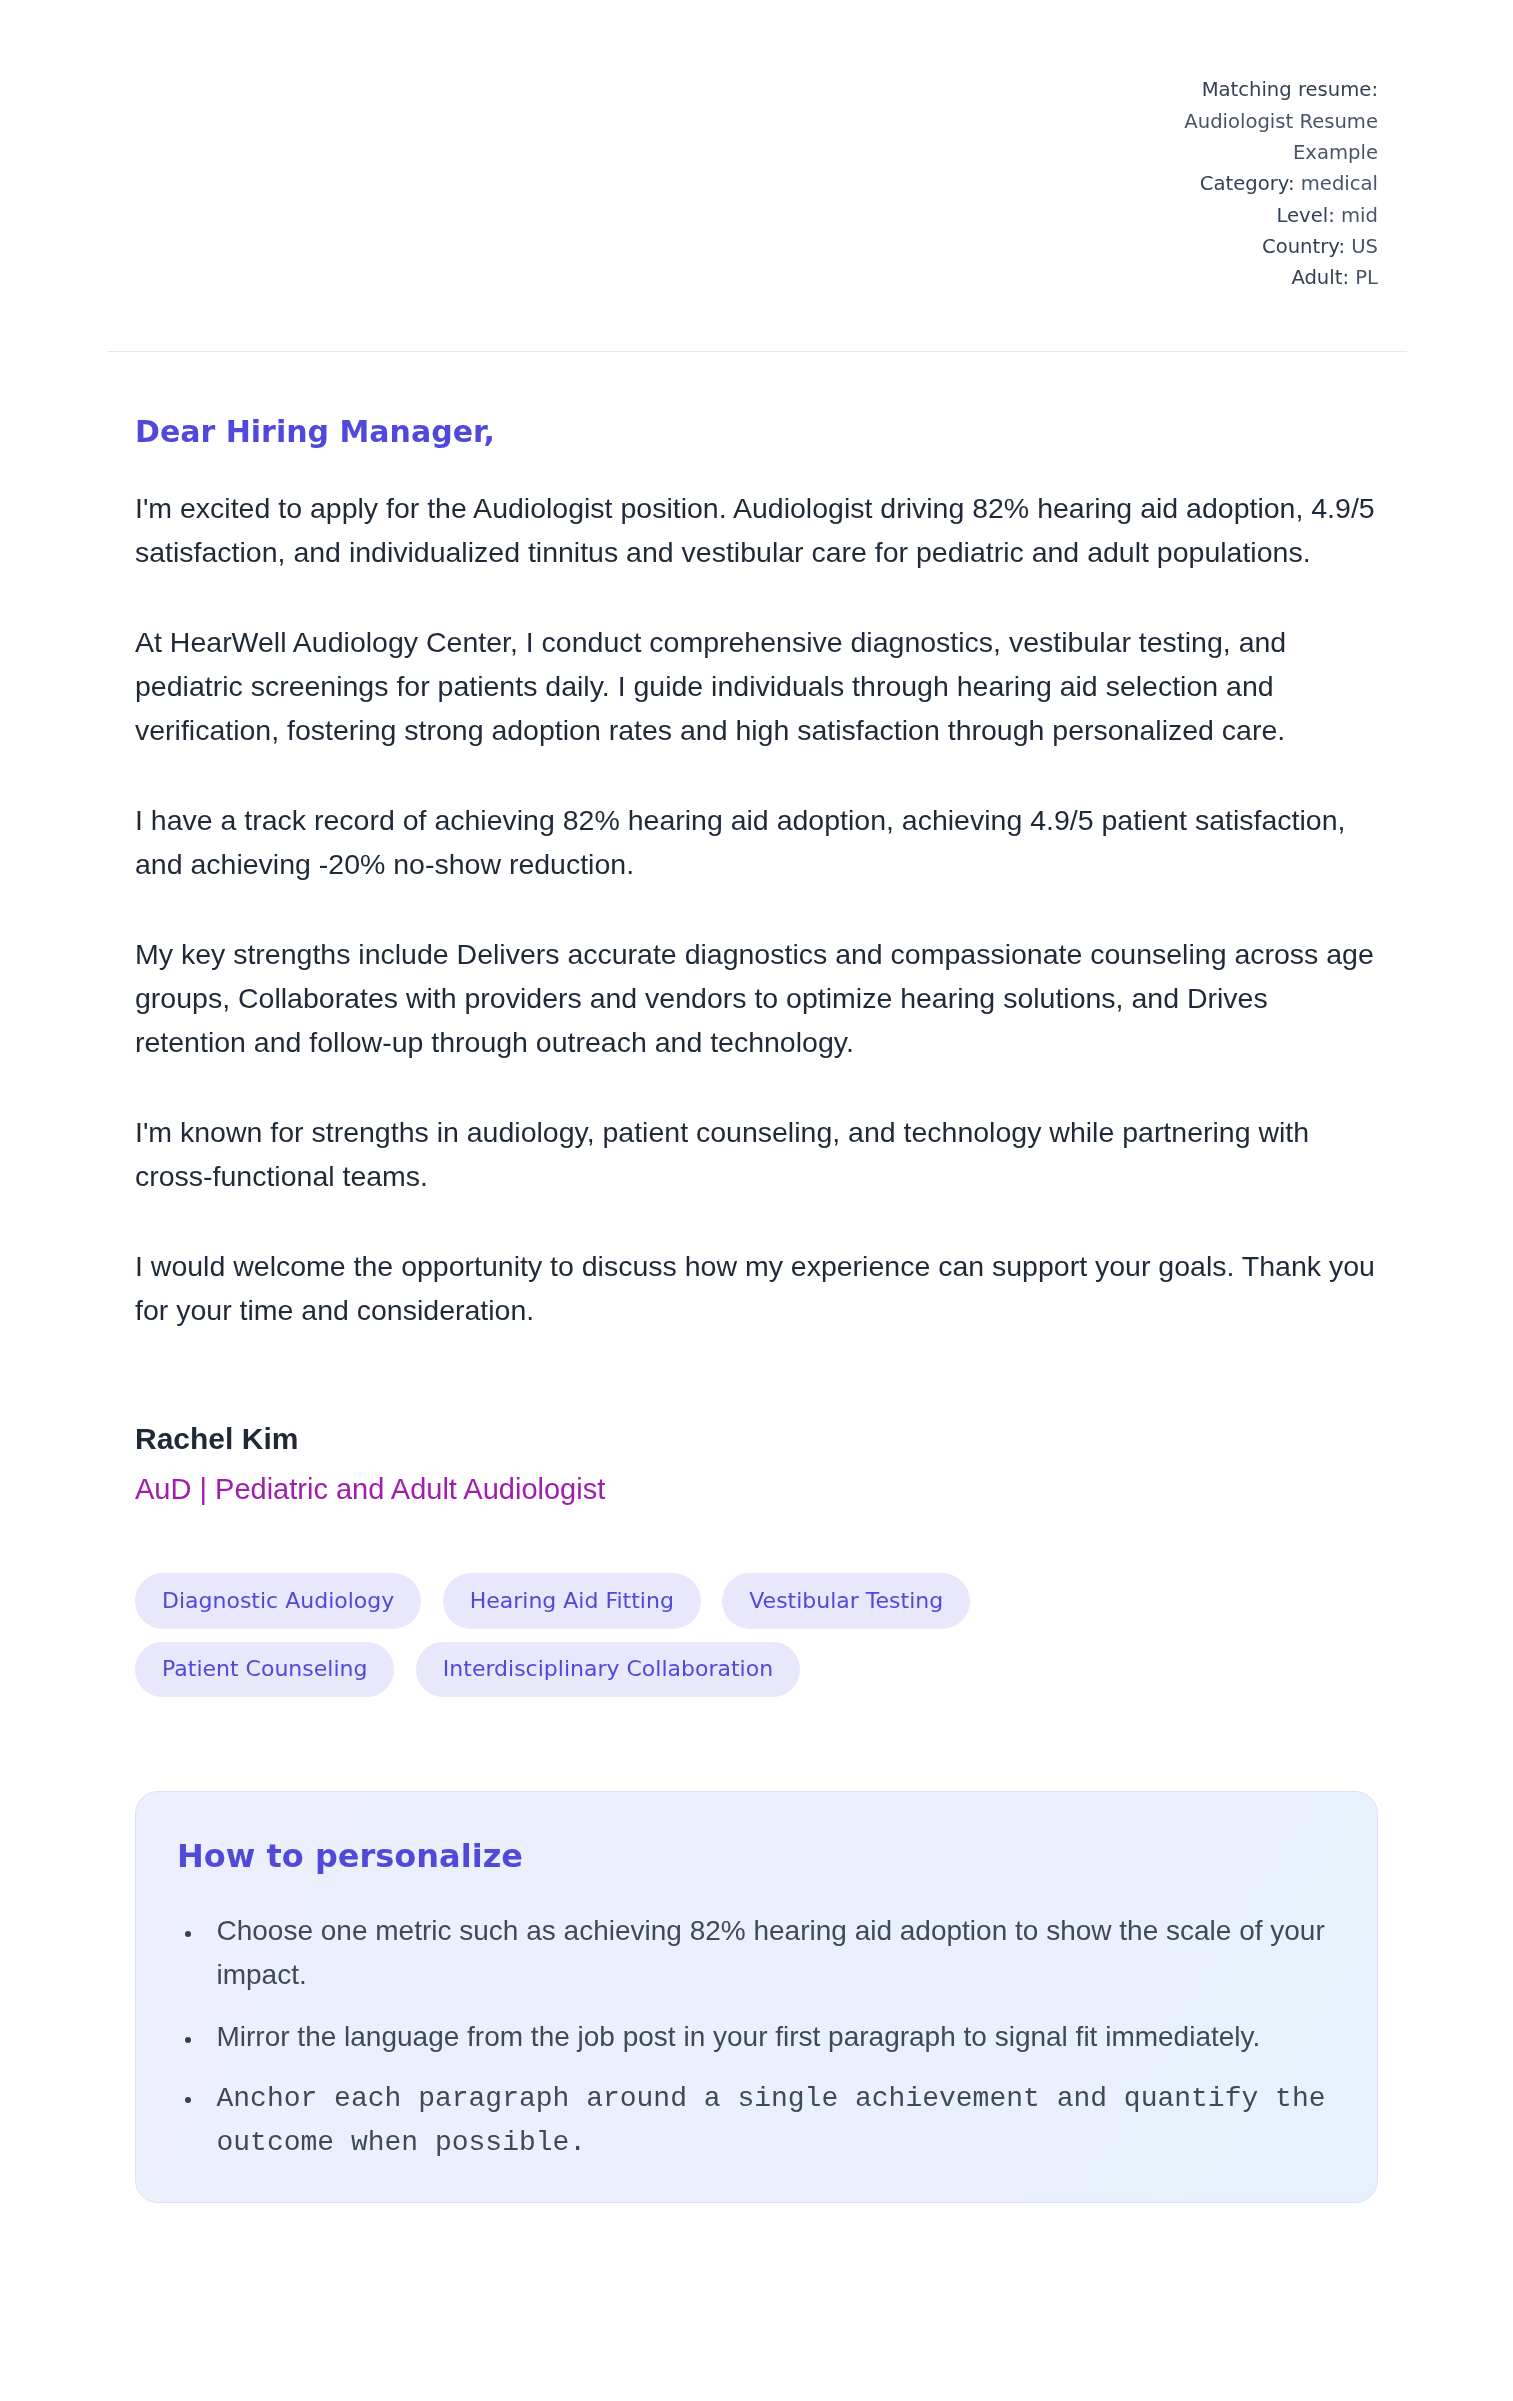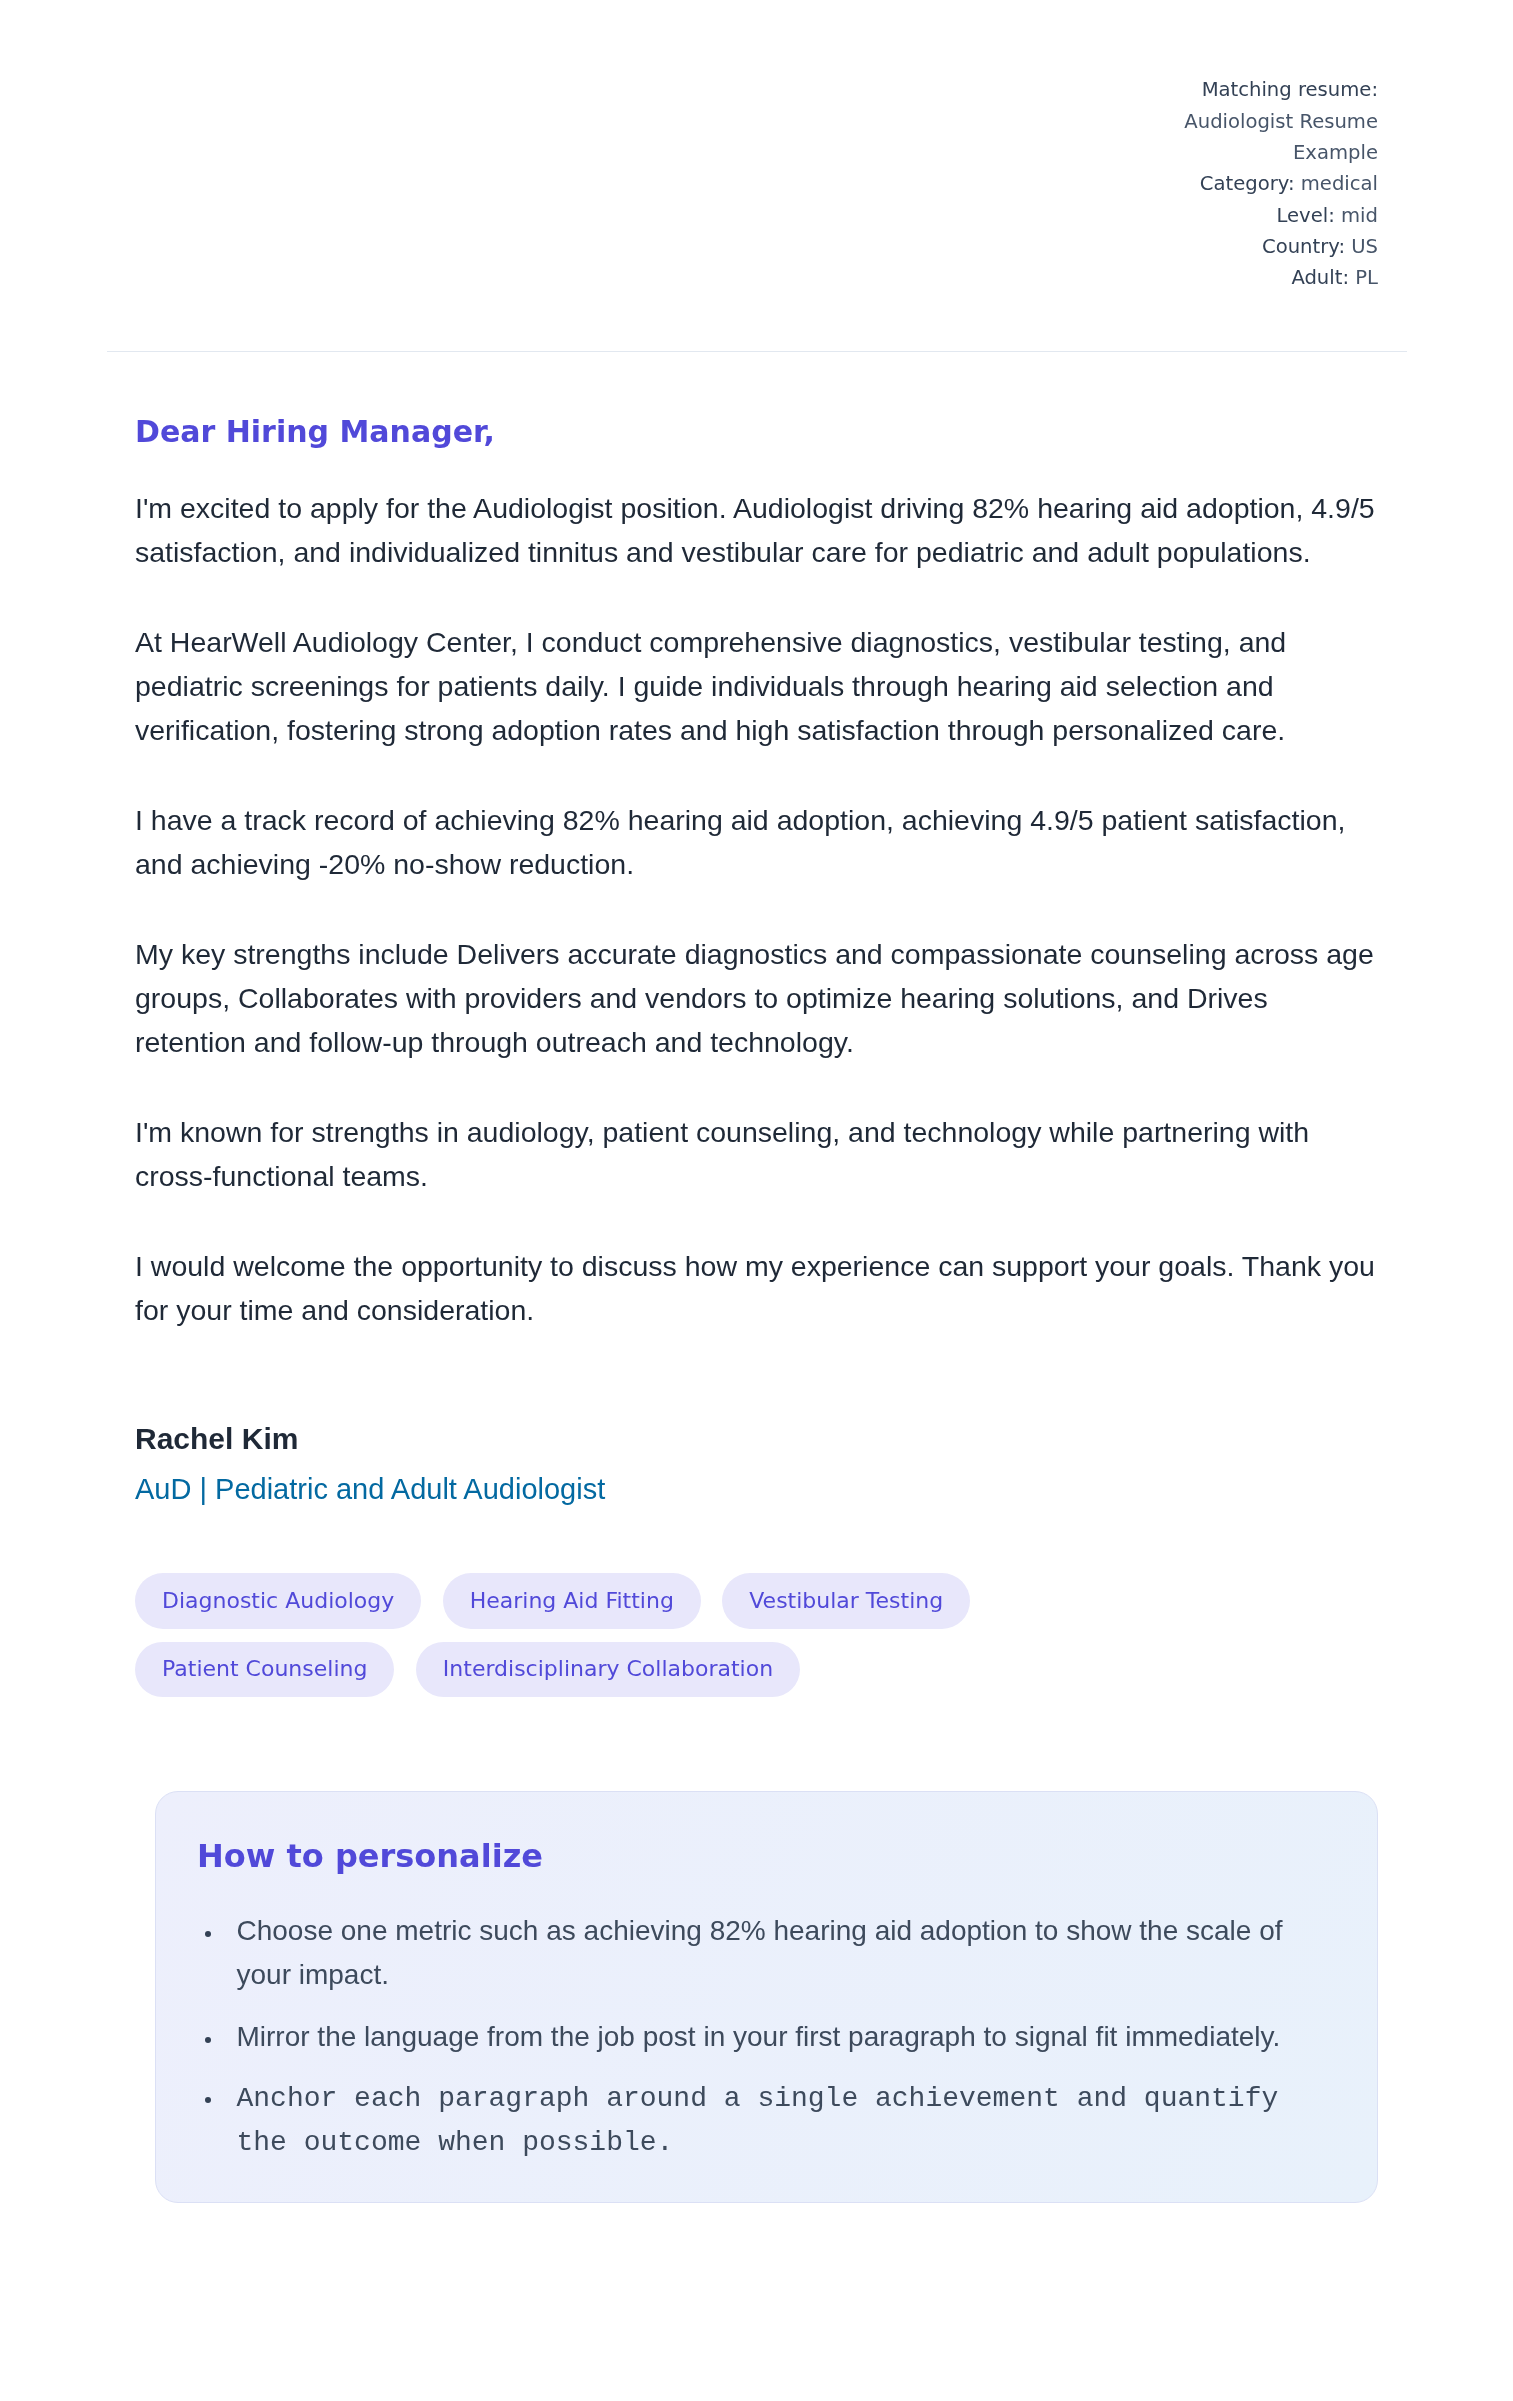--- a/index.html
+++ b/index.html
@@ -77,21 +77,21 @@
     margin: 87px 0 0 0;
     font-size: 30px;
     line-height: 39px;
     font-weight: bold;
     color: #1f2937;
   }
   .sig-title {
     margin: 12.5px 0 0 0;
     font-size: 29px;
     line-height: 39px;
-    color: #0369a1;
+    color: #a21caf;
   }
 
   
   .tags {
     margin-top: 64px;
     display: flex;
     flex-wrap: wrap;
     gap: 13.4px 21.4px;
     max-width: 1113px;
   }
@@ -108,21 +108,20 @@
     cursor: pointer;
   }
 
   
   .tip-box {
     margin-top: 94px;
     background: linear-gradient(120deg, #edeffc 0%, #e8f1fb 100%);
     border: 0.9px solid #dbe0f5;
     border-radius: 23px;
     padding: 43px 39px 37px 41px;
-    margin-left: 20px;
   }
   .tip-box h2 {
     margin: 0;
     font-family: "DejaVu Sans", sans-serif;
     font-weight: bold;
     font-size: 32px;
     line-height: 42px;
     color: #5149d9;
   }
   .tip-box ul {

